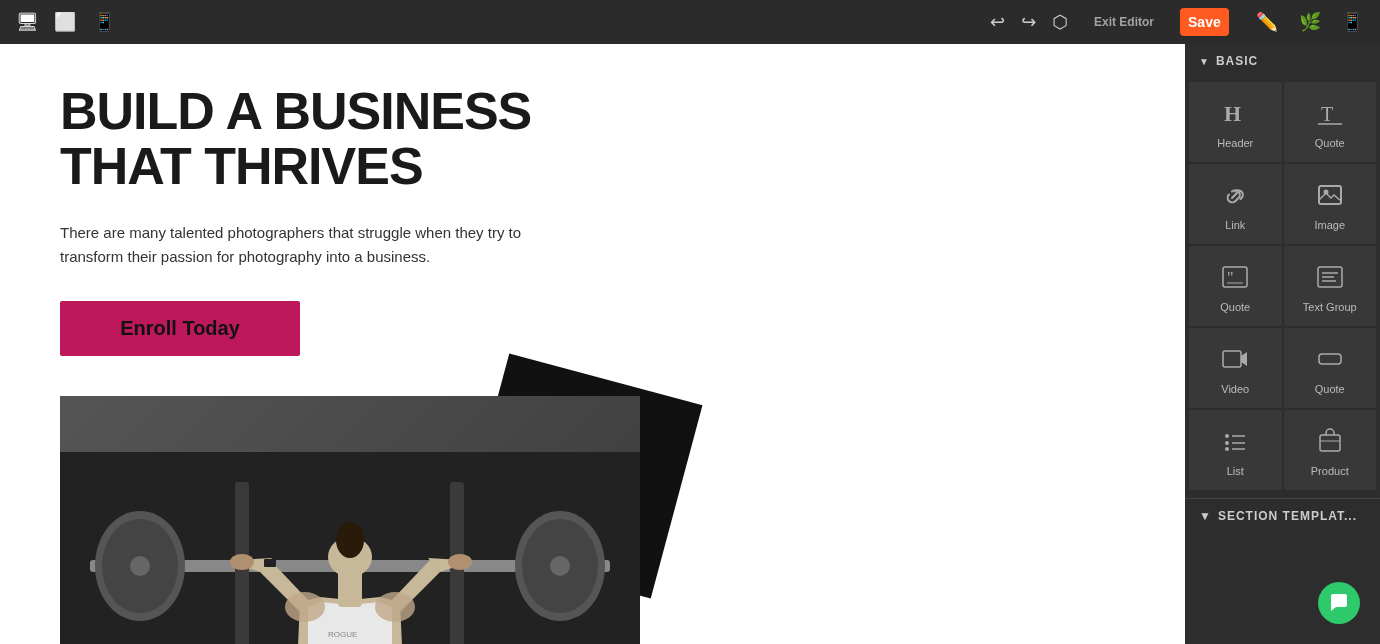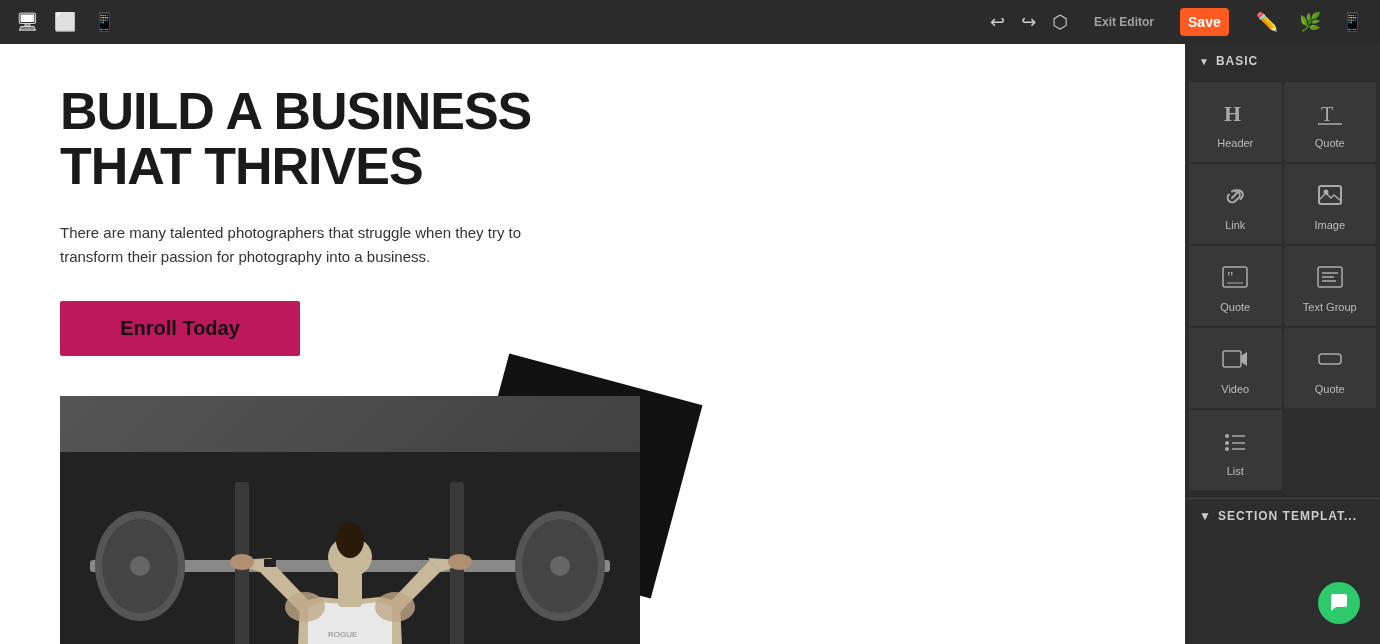--- a/index.html
+++ b/index.html
@@ -422,20 +422,30 @@
             <line x1="11" y1="9" x2="24" y2="9" stroke="#aaa" stroke-width="1.5"></line>
             <circle cx="6" cy="16" r="2" fill="#aaa"></circle>
             <line x1="11" y1="16" x2="24" y2="16" stroke="#aaa" stroke-width="1.5"></line>
             <circle cx="6" cy="22" r="2" fill="#aaa"></circle>
             <line x1="11" y1="22" x2="24" y2="22" stroke="#aaa" stroke-width="1.5"></line>
           </svg>
         </span>
         <span class="item-label">List</span>
       </div>
 
+      <div class="sidebar-item">
+        <span class="item-icon">
+          <svg width="28" height="28" viewBox="0 0 28 28" fill="none" xmlns="http://www.w3.org/2000/svg">
+            <rect x="4" y="8" width="20" height="16" rx="2" stroke="#aaa" stroke-width="1.5"></rect>
+            <path d="M10 8V6a4 4 0 018 0v2" stroke="#aaa" stroke-width="1.5"></path>
+            <line x1="4" y1="14" x2="24" y2="14" stroke="#aaa" stroke-width="1"></line>
+          </svg>
+        </span>
+        <span class="item-label">Product</span>
+      </div>
 
     </div>
 
     <div class="sidebar-bottom">
       <span class="arrow">▼</span>
       <span>SECTION TEMPLAT...</span>
     </div>
 
   </div>
 </div>

